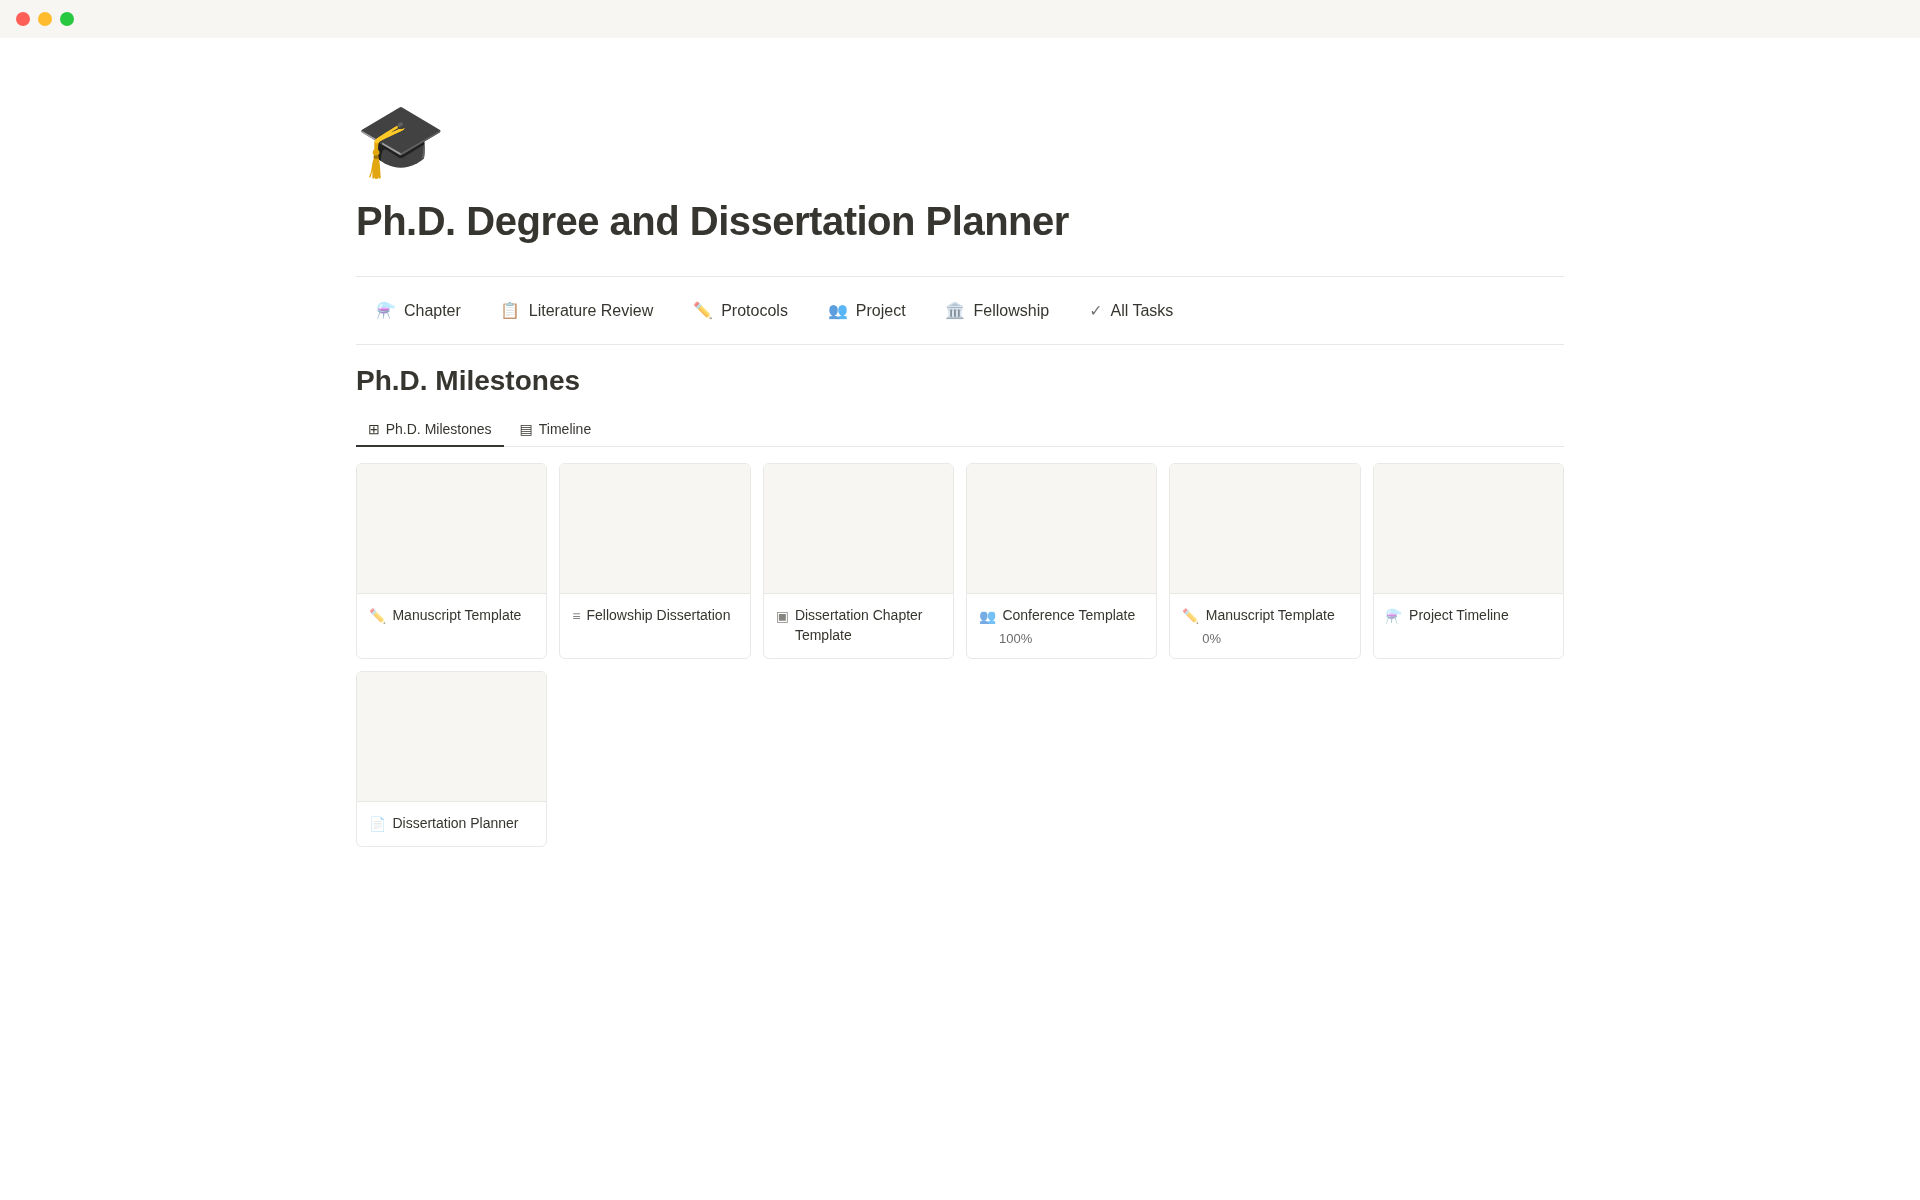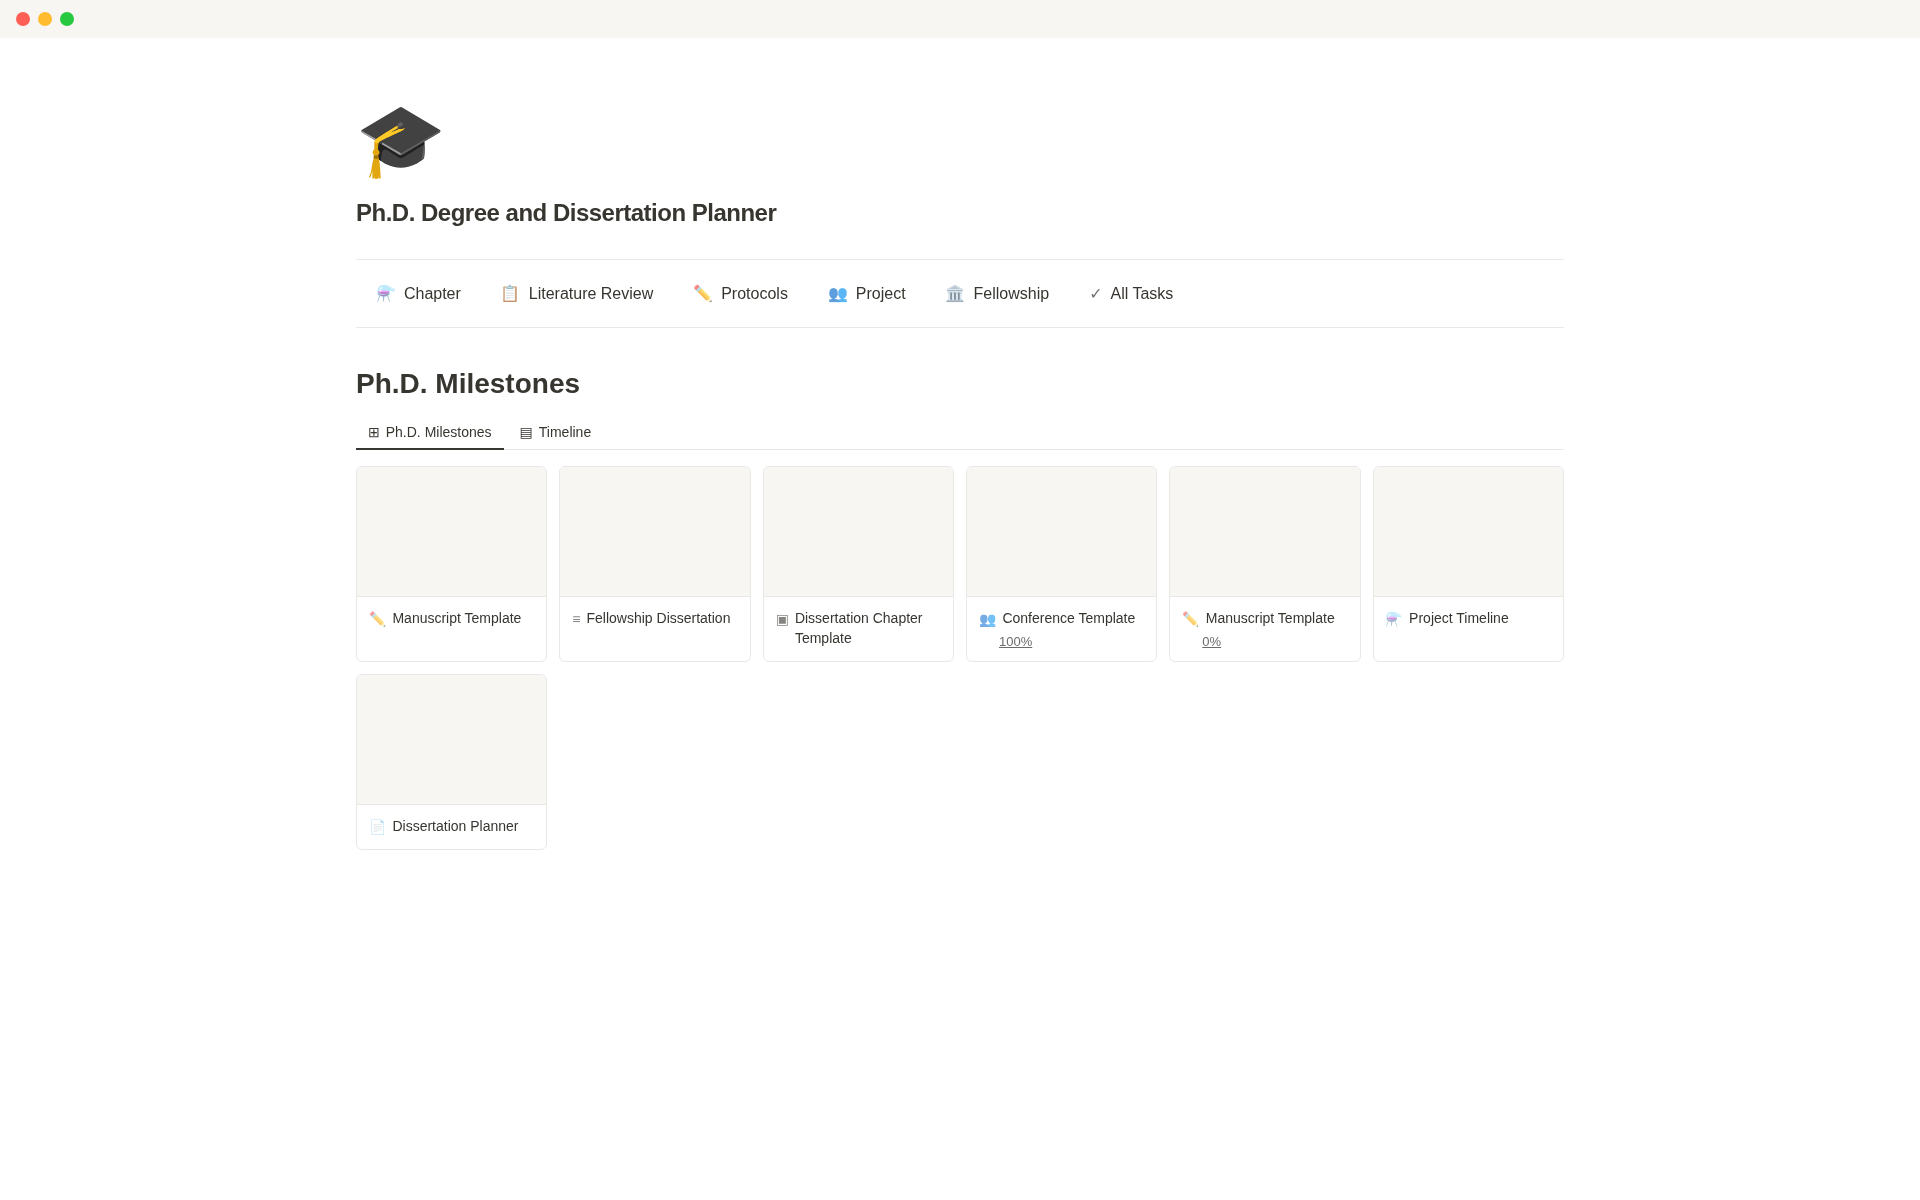--- a/index.html
+++ b/index.html
@@ -45,21 +45,21 @@
 
     
     .page-icon {
       font-size: 72px;
       margin-bottom: 16px;
       display: block;
     }
 
     
     .page-title {
-      font-size: 24px;
+      font-size: 40px;
       font-weight: 700;
       color: #37352f;
       margin-bottom: 32px;
       letter-spacing: -0.5px;
     }
 
     
     .divider {
       border: none;
       border-top: 1px solid #e8e8e5;
@@ -88,21 +88,21 @@
       text-decoration: none;
     }
 
     .nav-tab .tab-icon {
       font-size: 16px;
       opacity: 0.7;
     }
 
     
     .section {
-      margin-top: 40px;
+      margin-top: 20px;
     }
 
     .section-title {
       font-size: 28px;
       font-weight: 700;
       color: #37352f;
       margin-bottom: 16px;
     }
 
     
@@ -181,21 +181,20 @@
       font-size: 14px;
       flex-shrink: 0;
       margin-top: 1px;
       opacity: 0.6;
     }
 
     .card-meta {
       font-size: 13px;
       color: #6b6b6b;
       padding-left: 20px;
-      text-decoration: underline;
     }
 
     
     .cards-row2 {
       display: grid;
       grid-template-columns: repeat(6, 1fr);
       gap: 12px;
       margin-top: 0;
     }
 

